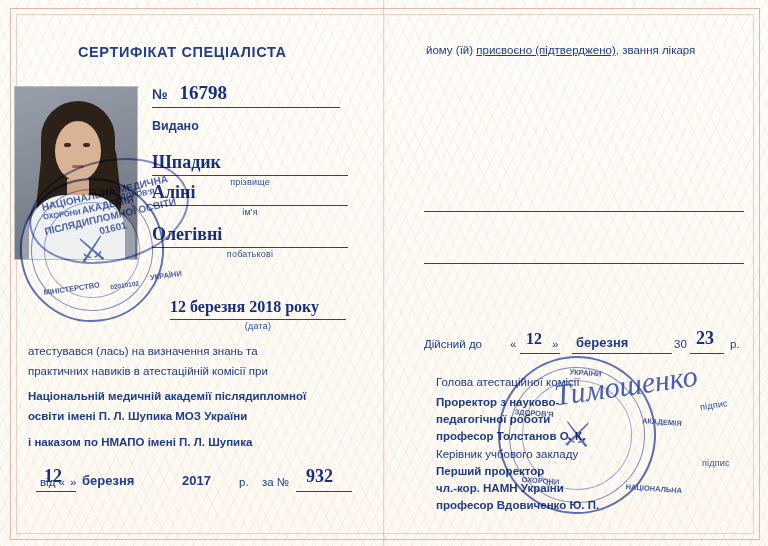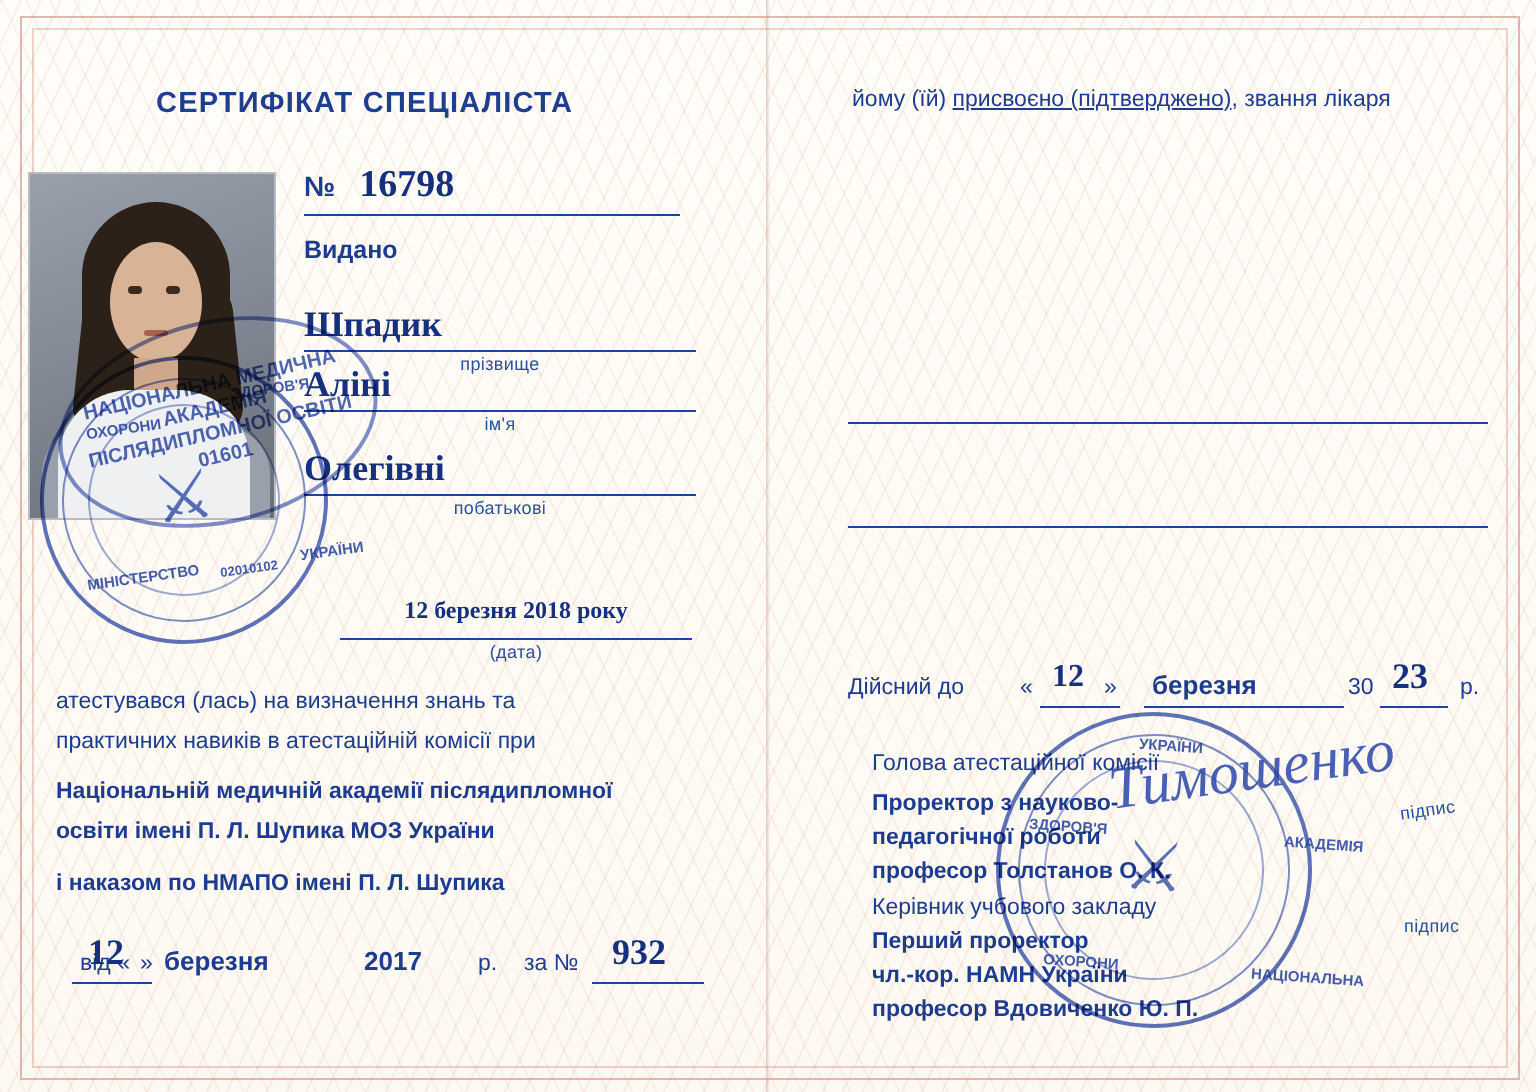--- a/index.html
+++ b/index.html
@@ -181,21 +181,21 @@
       <div class="f-label" style="text-align:center;width:196px;margin-top:1px;">ім'я</div>
     </div>
 
     <div class="f-row" style="left:152px;top:224px;width:200px;">
       <div class="hand" style="font-size:18px;height:22px;">Олегівні</div>
       <div class="line" style="width:196px;"></div>
       <div class="f-label" style="text-align:center;width:196px;margin-top:1px;">побатькові</div>
     </div>
 
     <div class="f-row" style="left:170px;top:298px;width:176px;">
-      <div class="hand" style="font-size:12px;height:20px;text-align:center;width:176px;">12 березня 2018 року</div>
+      <div class="hand" style="font-size:16px;height:20px;width:176px;">12 березня 2018 року</div>
       <div class="line" style="width:176px;"></div>
       <div class="f-label" style="text-align:center;width:176px;margin-top:1px;">(дата)</div>
     </div>
 
     <div class="body-text" style="position:absolute;left:28px;top:343px;width:340px;">атестувався (лась) на визначення знань та</div>
     <div class="body-text" style="position:absolute;left:28px;top:363px;width:348px;">практичних навиків в атестаційній комісії при</div>
 
     <div class="body-text bold-blue" style="position:absolute;left:28px;top:388px;width:348px;">Національній медичній академії післядипломної</div>
     <div class="body-text bold-blue" style="position:absolute;left:28px;top:408px;width:348px;">освіти імені П. Л. Шупика МОЗ України</div>
     <div class="body-text bold-blue" style="position:absolute;left:28px;top:434px;width:348px;">і наказом по НМАПО імені П. Л. Шупика</div>

